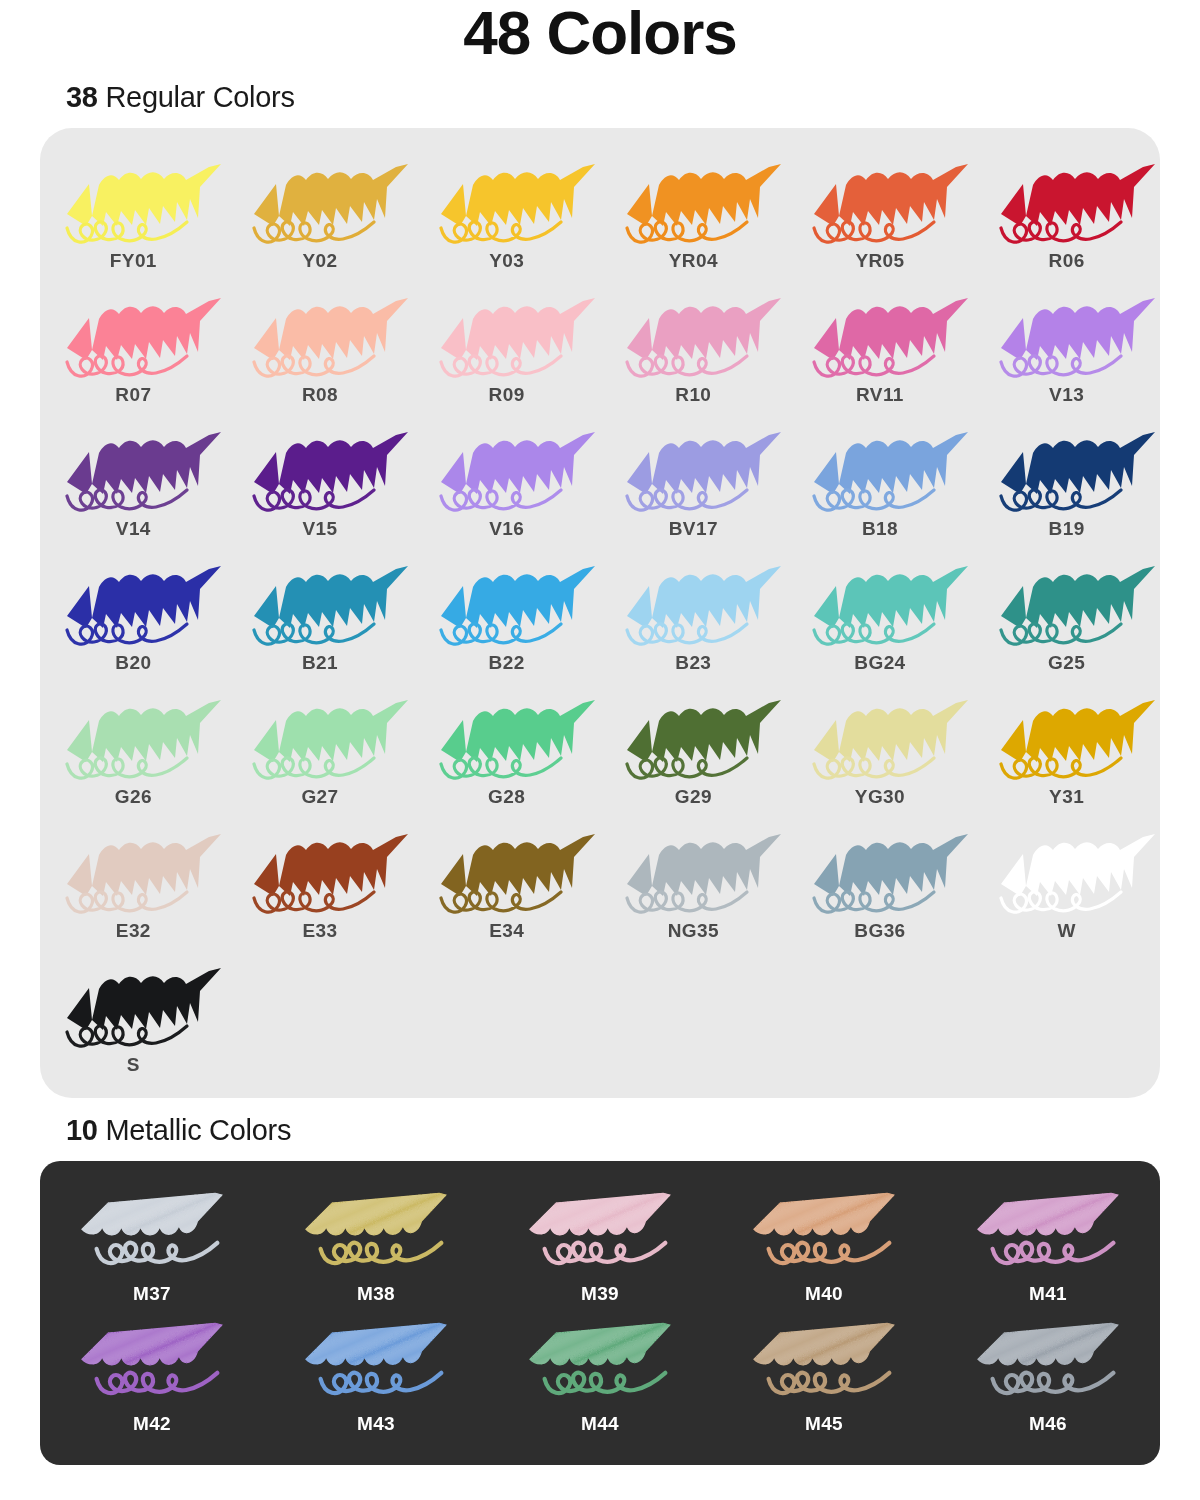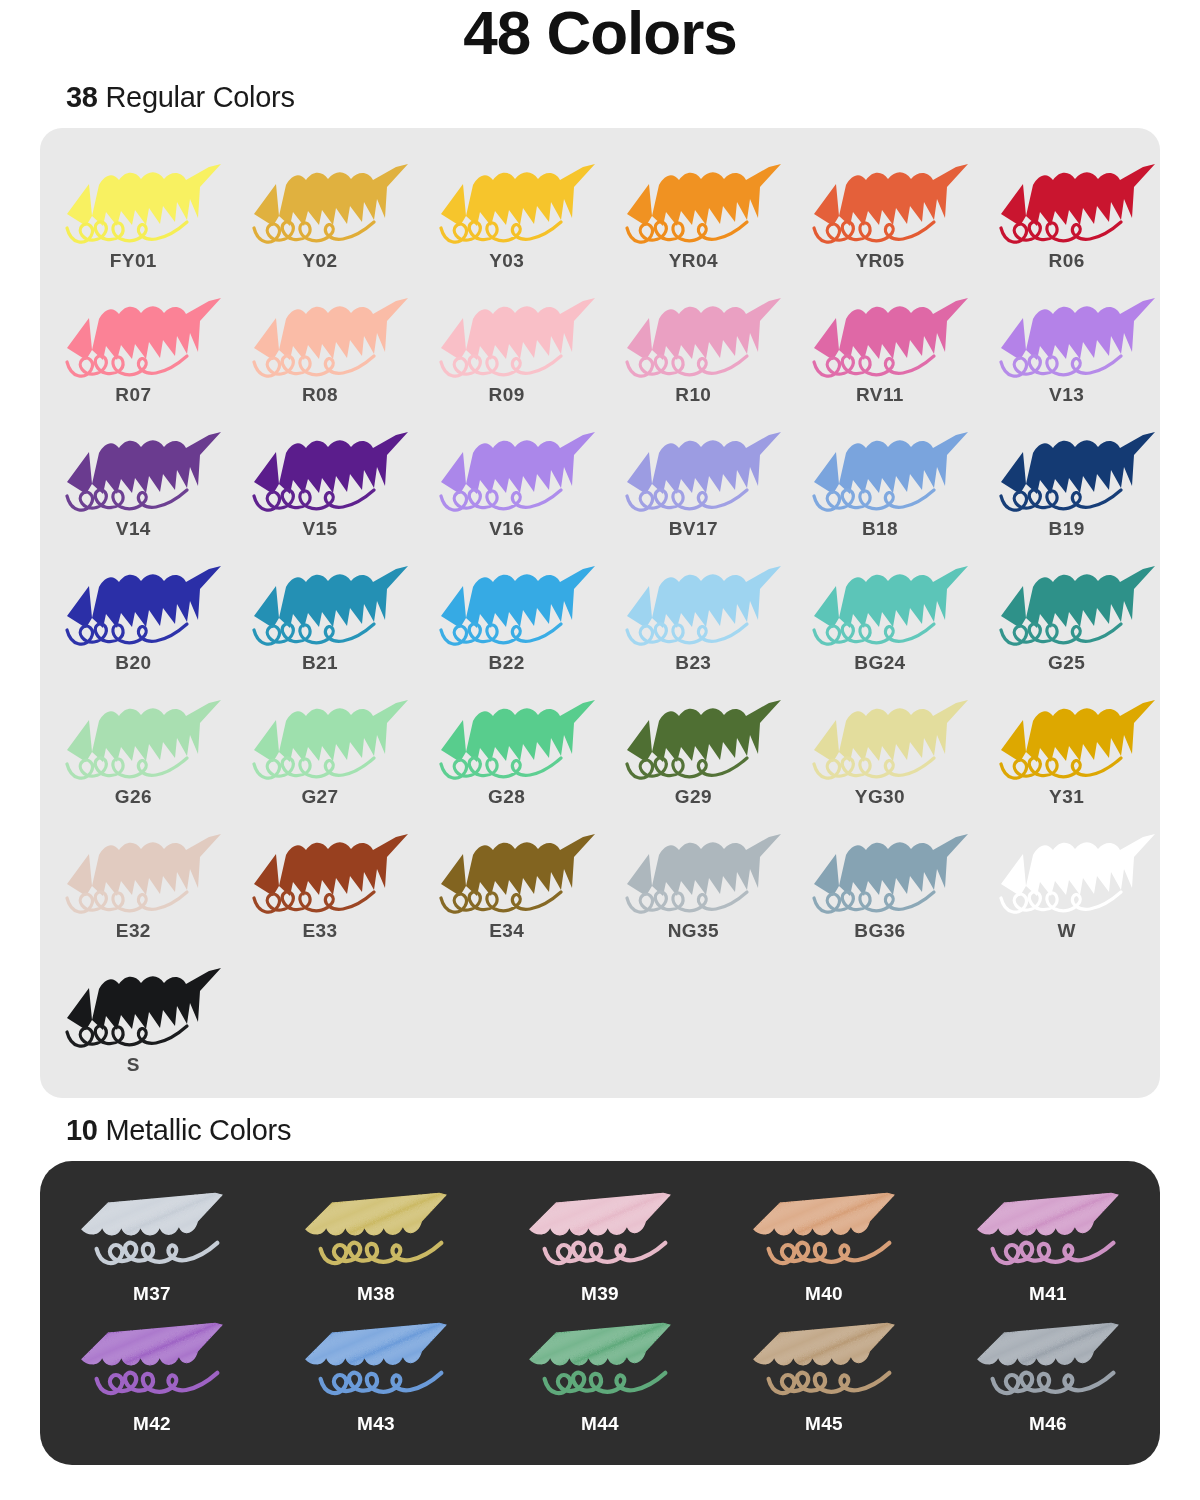--- a/index.html
+++ b/index.html
@@ -26,25 +26,25 @@
     color: #1a1a1a;
     margin-left: 66px;
     margin-top: 16px;
     letter-spacing: -0.3px;
   }
   .section-head b { font-weight: bold; }
 
   
   .panel {
     margin: 14px 40px 0 40px;
-    border-radius: 22px;
+    border-radius: 32px;
     padding: 18px 0 14px 0;
   }
   .panel-regular { background: #e9e9e9; }
-  .panel-metallic { background: #2e2e2e; border-radius: 32px; padding: 22px 0 22px 0; }
+  .panel-metallic { background: #2e2e2e; border-radius: 20px; padding: 22px 0 22px 0; }
 
   .grid { display: flex; flex-wrap: wrap; }
   .grid-6 .cell { width: 16.6666%; }
   .grid-5 .cell { width: 20%; }
 
   .cell {
     display: flex;
     flex-direction: column;
     align-items: center;
     padding: 6px 0 8px 0;

